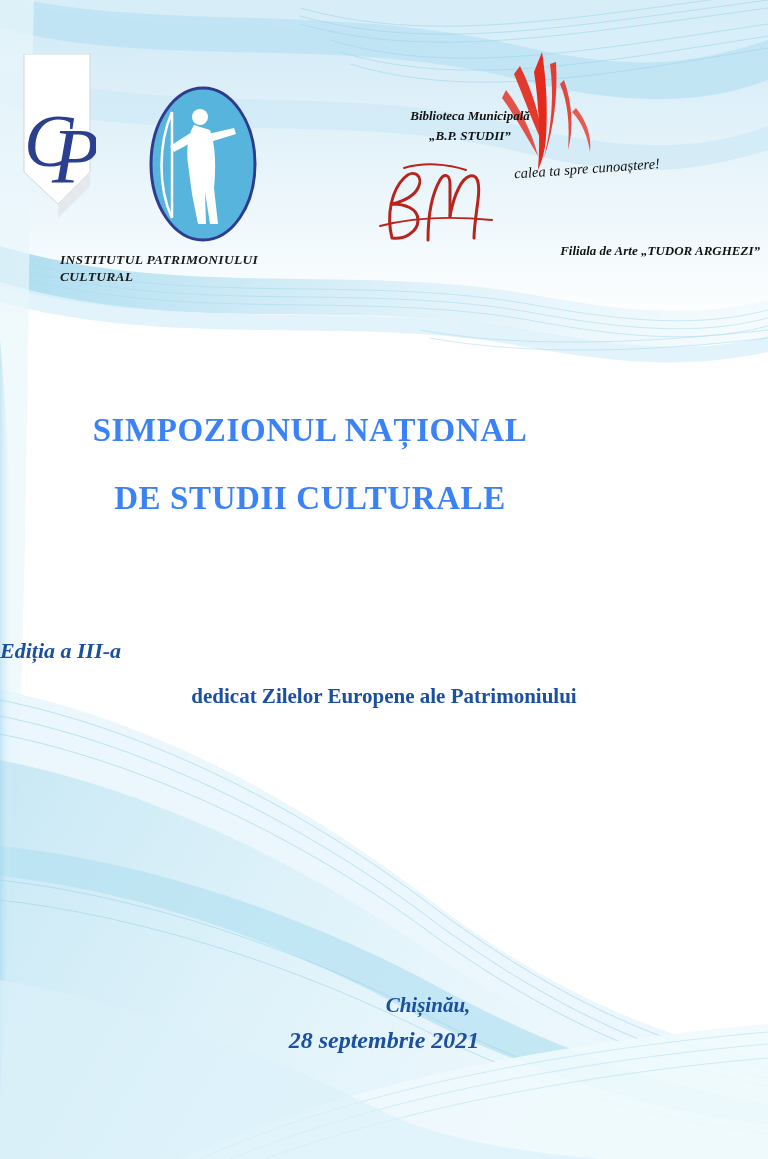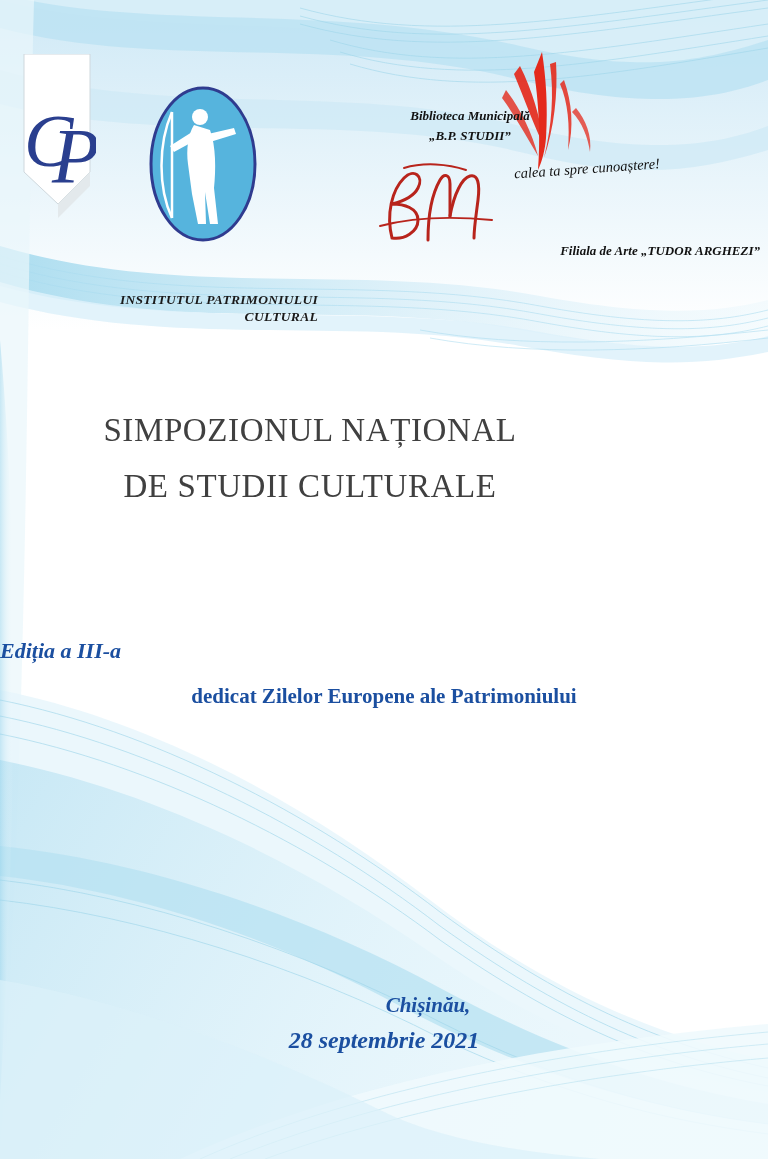--- a/index.html
+++ b/index.html
@@ -64,31 +64,30 @@
   }
   .archer-mark {
     position: absolute;
     left: 140px;
     top: 30px;
     width: 110px;
     height: 160px;
   }
   .ipc-caption {
     position: absolute;
-    left: 40px;
+    left: 52px;
     top: 198px;
     width: 270px;
     font-style: italic;
     font-weight: bold;
     font-size: 13.5px;
     letter-spacing: 0.3px;
     color: #1a1a1a;
     line-height: 1.25;
-    text-align: right;
-    margin-top: 40px;
+    text-align: left;
   }
 
   
   .hasdeu-block {
     position: absolute;
     left: 330px;
     top: 0;
     width: 430px;
     height: 250px;
   }
@@ -140,29 +139,29 @@
     text-align: right;
   }
 
   
   .main-title {
     position: absolute;
     left: 0;
     top: 414px;
     width: 620px;
     text-align: center;
-    color: #404040;
-    font-weight: normal;
+    color: #3b82f6;
+    font-weight: bold;
     font-size: 33px;
     letter-spacing: 0.6px;
     line-height: 1.0;
   }
   .main-title .line2 {
     display: block;
-    margin-top: 23px;
+    margin-top: 35px;
   }
 
   .edition {
     position: absolute;
     left: 0;
     top: 638px;
     width: 768px;
     text-align: left;
     color: #1b4fa0;
     font-weight: bold;

